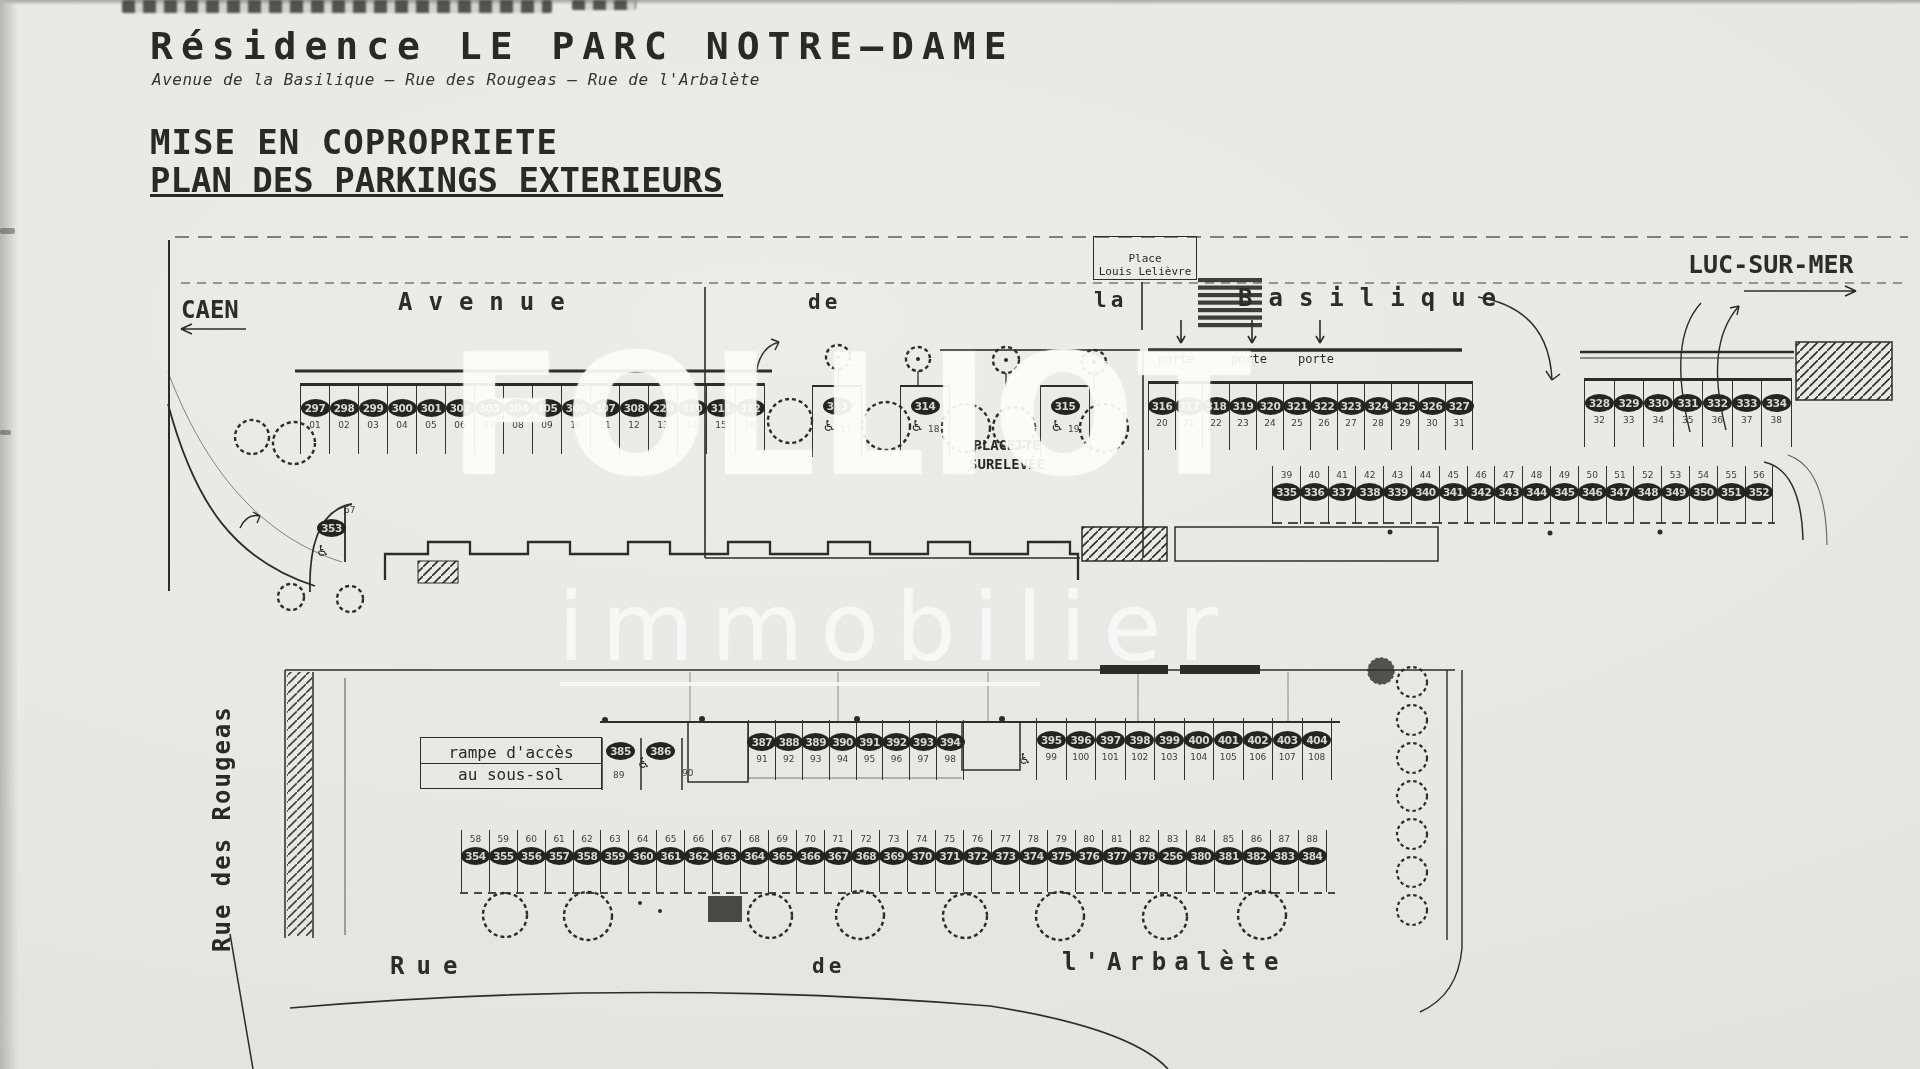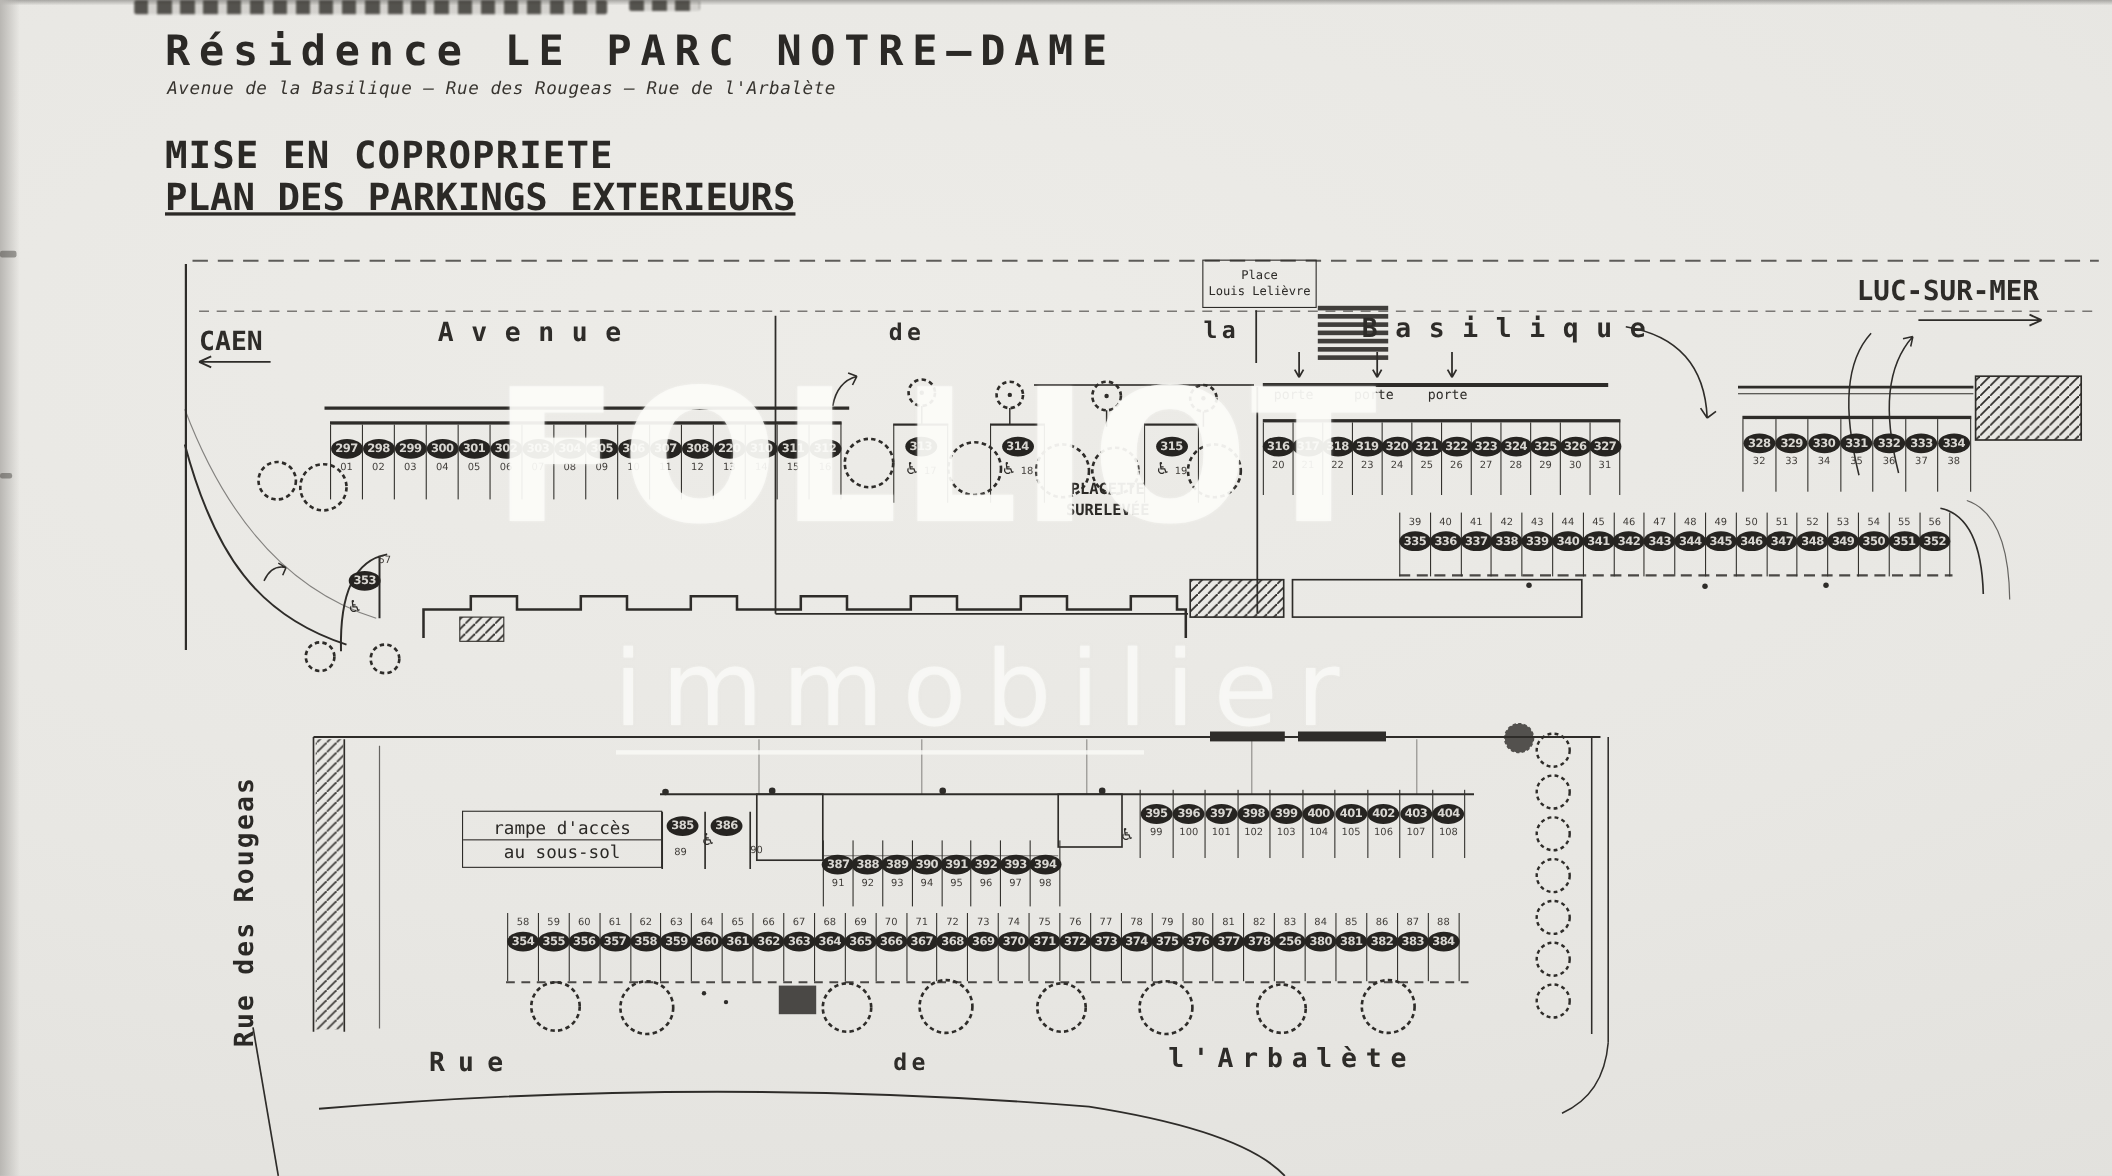--- a/index.html
+++ b/index.html
@@ -23,21 +23,21 @@
   
   .lbl{position:absolute;white-space:nowrap;color:#2e2c29;}
   .caen{left:181px;top:296px;font-size:24px;font-weight:bold;}
   .luc{left:1688px;top:250px;font-size:25px;font-weight:bold;}
   .avenue{left:398px;top:288px;font-size:24px;letter-spacing:16px;font-weight:bold;}
   .wde{left:808px;top:290px;font-size:21px;letter-spacing:4px;font-weight:bold;}
   .wla{left:1094px;top:288px;font-size:21px;letter-spacing:4px;font-weight:bold;}
   .basil{left:1238px;top:284px;font-size:24px;letter-spacing:16px;font-weight:bold;}
   .porte{position:absolute;top:352px;width:60px;text-align:center;font-size:12px;color:#2e2c29;}
   .place-box{position:absolute;left:1093px;top:236px;width:102px;height:42px;border:1.4px solid #2e2c29;
-        display:flex;flex-direction:column;align-items:center;justify-content:center;line-height:1.25;}
+        display:flex;flex-direction:column;align-items:center;justify-content:flex-end;line-height:1.25;}
   .place-box span{font-size:11px;}
   .placette{position:absolute;left:942px;top:436px;width:130px;text-align:center;font-size:14px;font-weight:bold;line-height:1.35;}
   .rampe{position:absolute;left:420px;top:737px;width:180px;height:50px;border:1.6px solid #2e2c29;
         display:flex;flex-direction:column;align-items:center;justify-content:center;}
   .rampe .r1{font-size:16px;border-bottom:1.2px solid #2e2c29;width:100%;text-align:center;padding-bottom:1px;}
   .rampe .r2{font-size:16px;padding-top:1px;}
   .rougeas{position:absolute;left:208px;top:952px;transform:rotate(-90deg);transform-origin:0 0;
         font-size:24px;letter-spacing:2px;font-weight:bold;}
   .rue2{left:390px;top:952px;font-size:24px;letter-spacing:12px;font-weight:bold;}
   .de2{left:812px;top:954px;font-size:21px;letter-spacing:4px;font-weight:bold;}
@@ -563,21 +563,21 @@
     <span class="lbl rue2">Rue</span>
     <span class="lbl de2">de</span>
     <span class="lbl arb">l'Arbalète</span>
 
     <span class="chip abs" style="left:606px;top:742px;">385</span>
     <span class="sub abs" style="left:613px;top:770px;">89</span>
     <span class="wc abs" style="left:637px;top:756px;">♿</span>
     <span class="chip abs" style="left:646px;top:742px;">386</span>
     <span class="sub abs" style="left:682px;top:768px;">90</span>
 
-    <div class="prow" style="left:748px;top:764px;height:60px;--w:26.9px;">
+    <div class="prow" style="left:748px;top:720px;height:60px;--w:26.9px;">
 
         <div class="stall">
           <span class="chip">387</span>
           <span class="sub">91</span>
         </div>
 
         <div class="stall">
           <span class="chip">388</span>
           <span class="sub">92</span>
         </div>

